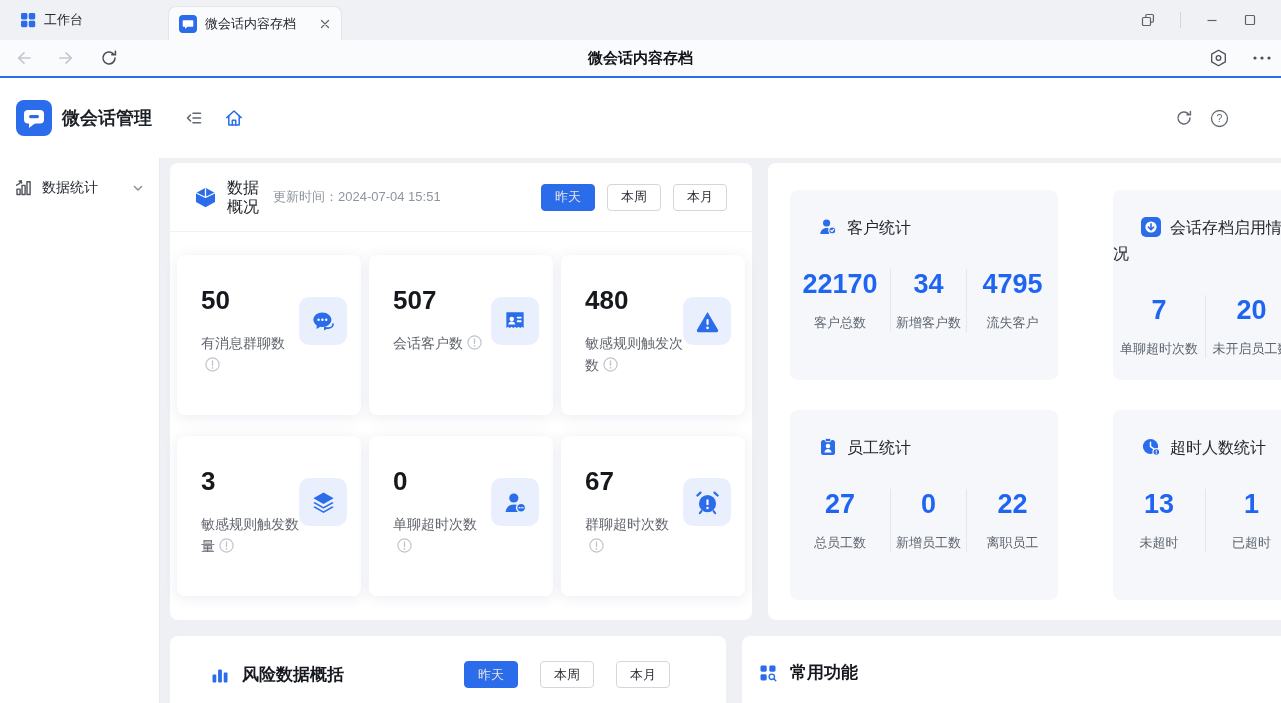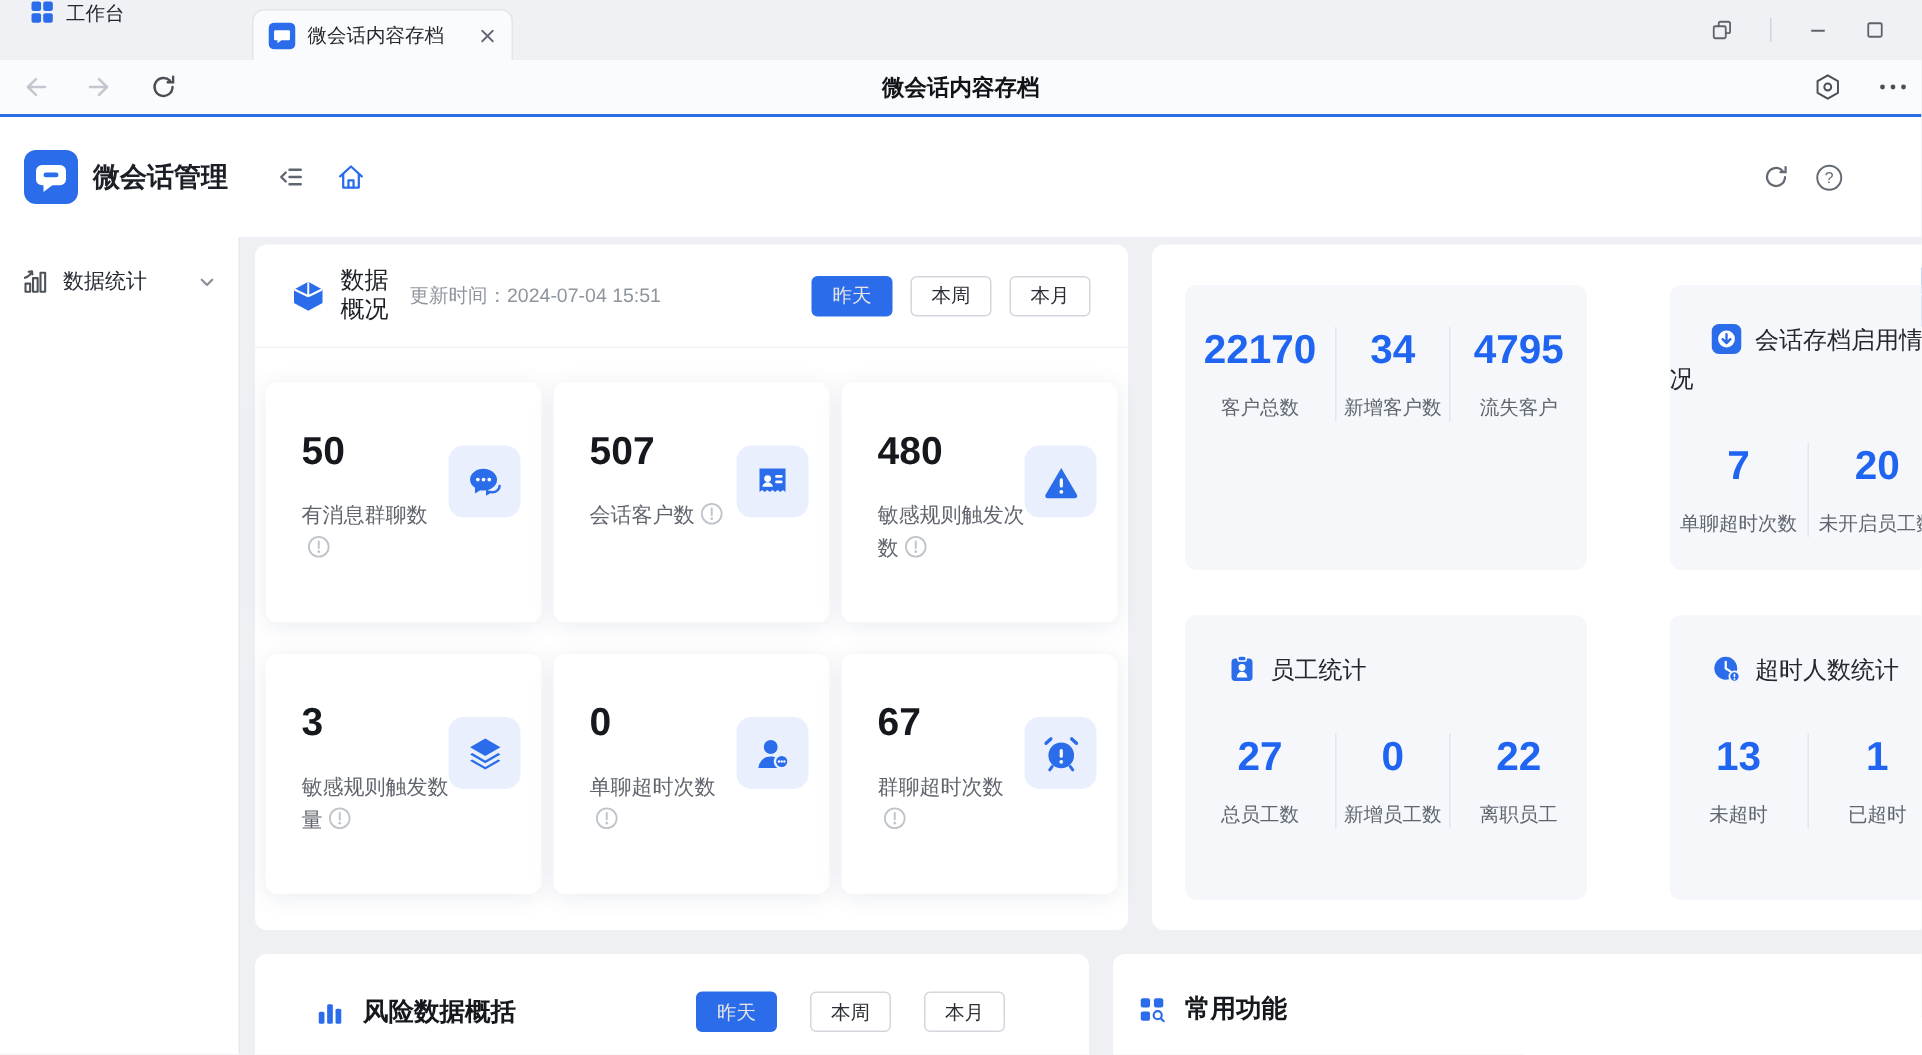--- a/index.html
+++ b/index.html
@@ -2,21 +2,21 @@
 <html><head>
 <meta charset="utf-8">
 <style>
   *{margin:0;padding:0;box-sizing:border-box}
   html,body{width:1281px;height:703px}
   body{position:relative;overflow:hidden;background:#eef0f4;font-family:"Liberation Sans","DejaVu Sans",sans-serif;color:#1c2026}
   svg{display:block}
 
   
   .tabbar{position:absolute;left:0;top:0;width:1281px;height:40px;background:#f0f1f4}
-  .workbench{position:absolute;left:20px;top:0;height:40px;display:flex;gap:8px;cursor:pointer}
+  .workbench{position:absolute;left:20px;top:0;height:40px;display:flex;align-items:center;gap:8px;cursor:pointer}
   .workbench span{font-size:13px;color:#23272e}
   .tab{position:absolute;left:168px;top:6px;width:174px;height:34px;background:#fafbfc;border:1px solid #e3e5e9;border-bottom:none;border-radius:8px 8px 0 0;display:flex;align-items:center;padding:0 10px;gap:8px;cursor:pointer}
   .tab-title{flex:1;font-size:13px;color:#23272e;white-space:nowrap;overflow:hidden}
   .win-controls{position:absolute;left:1140px;top:0;height:40px;display:flex;align-items:center;gap:24px}
   .win-divider{width:1px;height:16px;background:#d2d5da}
 
   
   .toolbar{position:absolute;left:0;top:40px;width:1281px;height:38px;background:#fafbfc;border-bottom:2px solid #2b6cea}
   .nav-ic{position:absolute;top:8px;cursor:pointer}
   .page-title{position:absolute;left:0;top:0;width:1281px;height:36px;display:flex;align-items:center;justify-content:center;font-size:15px;font-weight:bold;color:#101418}
@@ -298,20 +298,28 @@
             <circle cx="7.5" cy="10.8" r=".9" fill="#bfc4cb"></circle>
           </svg></div>
     </div>
 
   </div>
 </div>
 
 <div class="panel panel-right">
 
   <div class="mini" style="left:22px;top:27px">
+    <div class="mini-head">
+      <svg class="mico" width="20" height="20" viewBox="0 0 20 20">
+          <circle cx="8.6" cy="6" r="3.6" fill="#2b6cea"></circle>
+          <path d="M2.2 17c.4-3.8 2.9-6 6.4-6 1.7 0 3.2.5 4.3 1.5l-2 4.5z" fill="#2b6cea"></path>
+          <circle cx="14.3" cy="13.4" r="3.5" fill="#2b6cea" stroke="#f5f7fa" stroke-width="1.2"></circle>
+          <path d="M12.8 13.4l1.1 1.1 1.9-2.1" stroke="#fff" stroke-width="1.2" fill="none" stroke-linecap="round" stroke-linejoin="round"></path>
+        </svg><span>客户统计</span>
+    </div>
     <div class="mini-metrics">
       <div class="metric w100">
           <div class="m-value">22170</div>
           <div class="m-label">客户总数</div>
         </div>
       <div class="metric w76">
           <div class="m-value">34</div>
           <div class="m-label">新增客户数</div>
         </div>
       <div class="metric w92">

